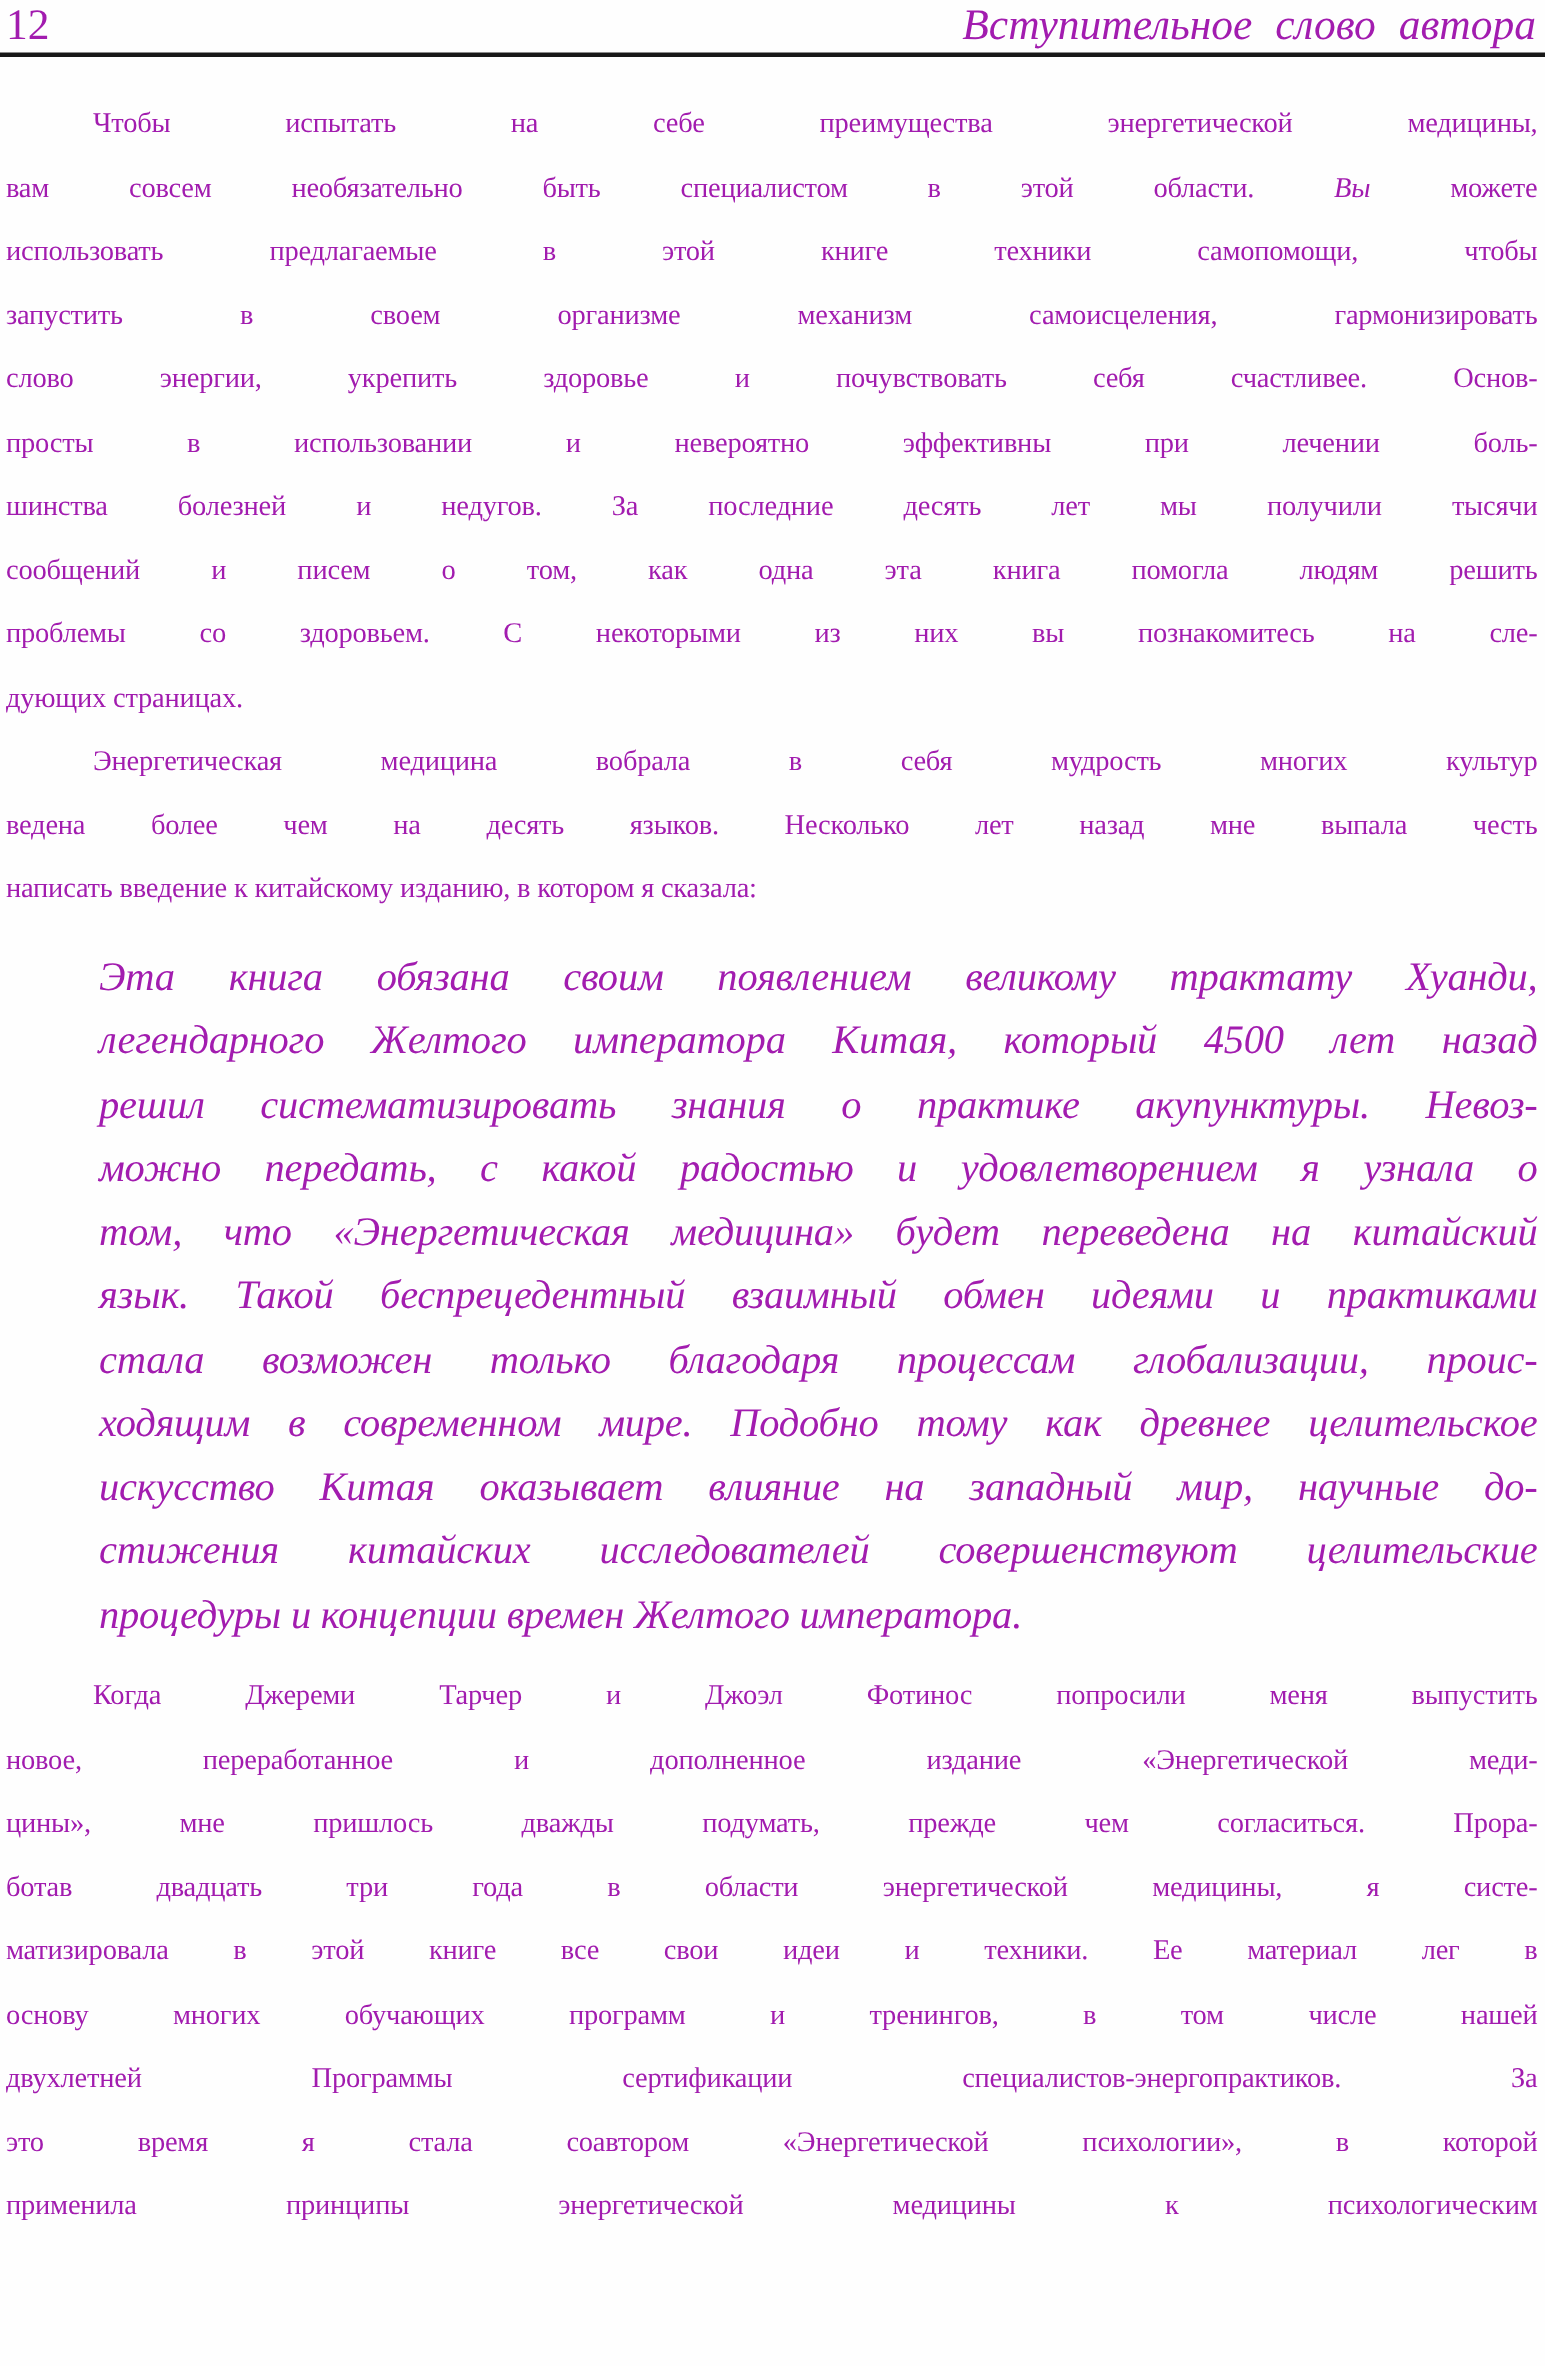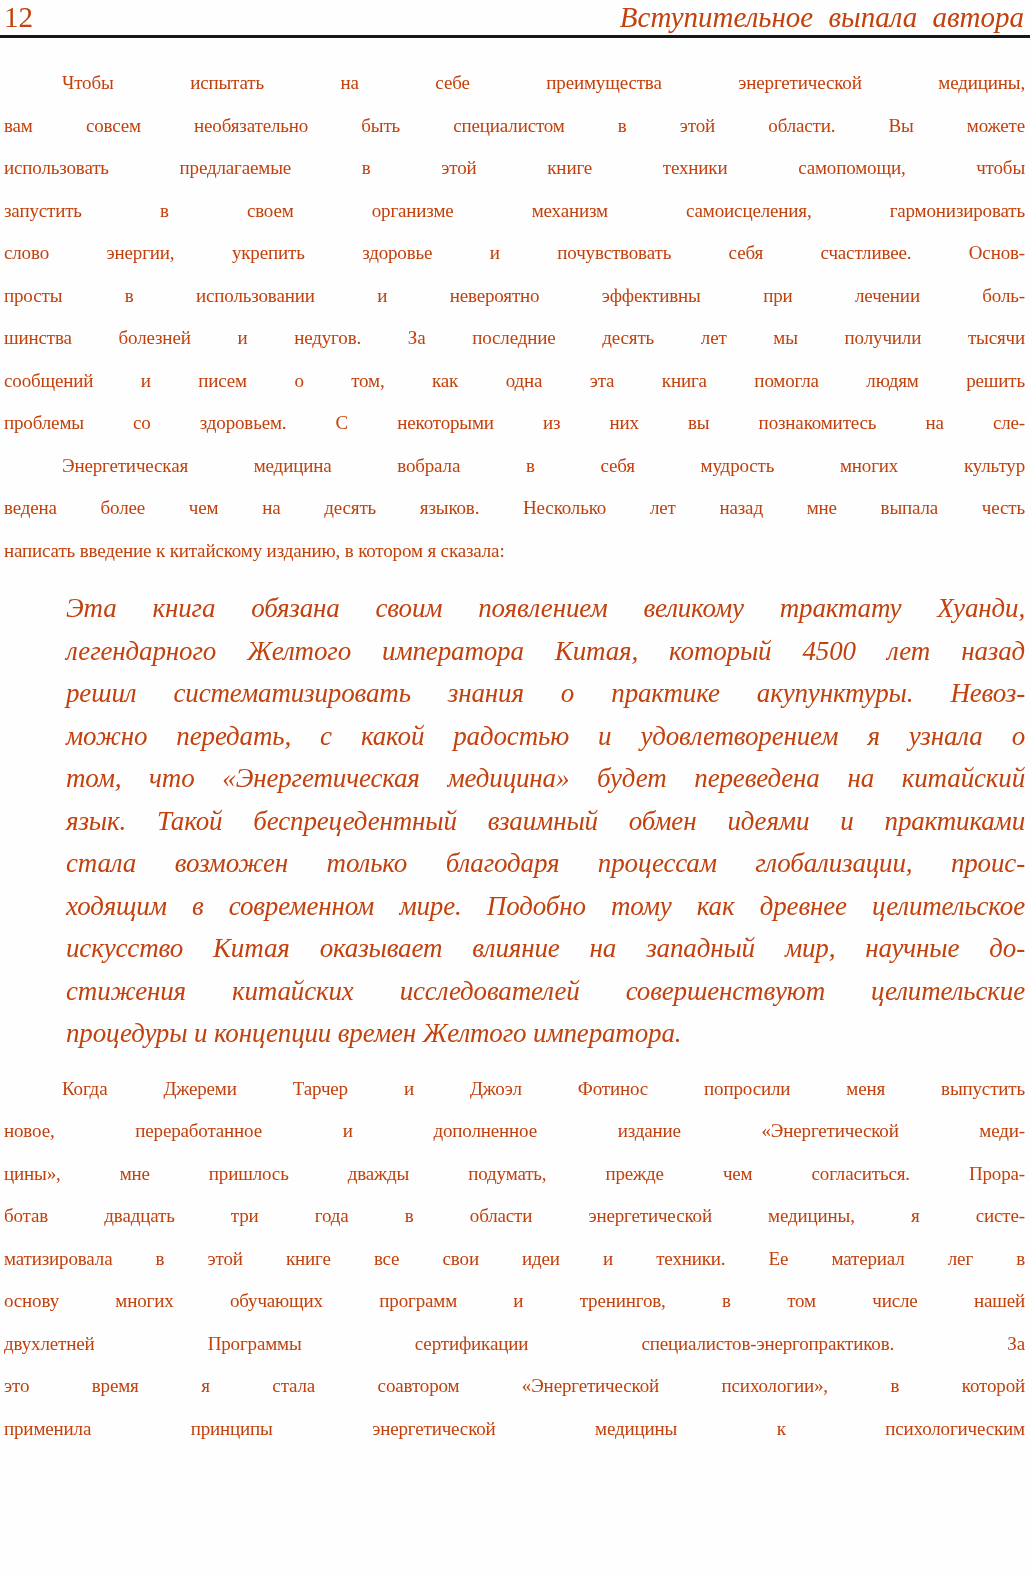--- a/index.html
+++ b/index.html
@@ -6,21 +6,21 @@
     margin: 0;
     padding: 0;
     background: #e8e8e8;
   }
   .page {
     position: relative;
     width: 1030px;
     height: 1577px;
     margin: 0 auto;
     background: #fefefe;
-    color: #c2410c;
+    color: #a21caf;
     font-family: "Liberation Serif", "DejaVu Serif", serif;
     overflow: hidden;
     box-sizing: border-box;
   }
   .page-header {
     display: flex;
     justify-content: space-between;
     align-items: baseline;
     padding: 1px 6px 0 4px;
     font-size: 29px;
@@ -63,46 +63,48 @@
     padding: 0;
     font-style: italic;
   }
   .quote .line {
     font-size: 27px;
   }
   .para-after-quote {
     margin-top: 13px;
   }
   .it {
+    font-style: italic;
   }
 </style>
 </head>
 <body>
 
 <div class="page">
 
   <header class="page-header">
     <span class="page-number">12</span>
-    <span class="running-title">Вступительное выпала автора</span>
+    <span class="running-title">Вступительное слово автора</span>
   </header>
 
   <div class="header-rule"></div>
 
   <main class="page-body">
 
     <section class="para">
       <div class="line indent">Чтобы испытать на себе преимущества энергетической медицины,</div>
       <div class="line"><span>вам совсем необязательно быть специалистом в этой области. </span><span class="it">Вы</span><span> можете</span></div>
       <div class="line">использовать предлагаемые в этой книге техники самопомощи, чтобы</div>
       <div class="line">запустить в своем организме механизм самоисцеления, гармонизировать</div>
       <div class="line">слово энергии, укрепить здоровье и почувствовать себя счастливее. Основ-</div>
       <div class="line">просты в использовании и невероятно эффективны при лечении боль-</div>
       <div class="line">шинства болезней и недугов. За последние десять лет мы получили тысячи</div>
       <div class="line">сообщений и писем о том, как одна эта книга помогла людям решить</div>
       <div class="line">проблемы со здоровьем. С некоторыми из них вы познакомитесь на сле-</div>
+      <div class="line last">дующих страницах.</div>
     </section>
 
     <section class="para">
       <div class="line indent">Энергетическая медицина вобрала в себя мудрость многих культур</div>
       <div class="line">ведена более чем на десять языков. Несколько лет назад мне выпала честь</div>
       <div class="line last">написать введение к китайскому изданию, в котором я сказала:</div>
     </section>
 
     <blockquote class="quote">
       <div class="line">Эта книга обязана своим появлением великому трактату Хуанди,</div>

